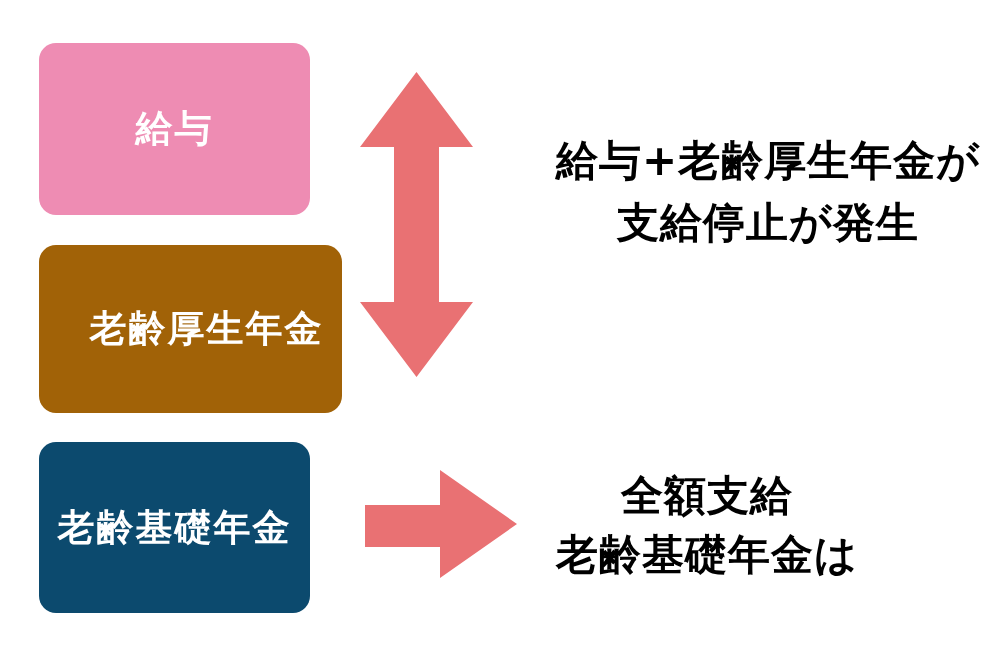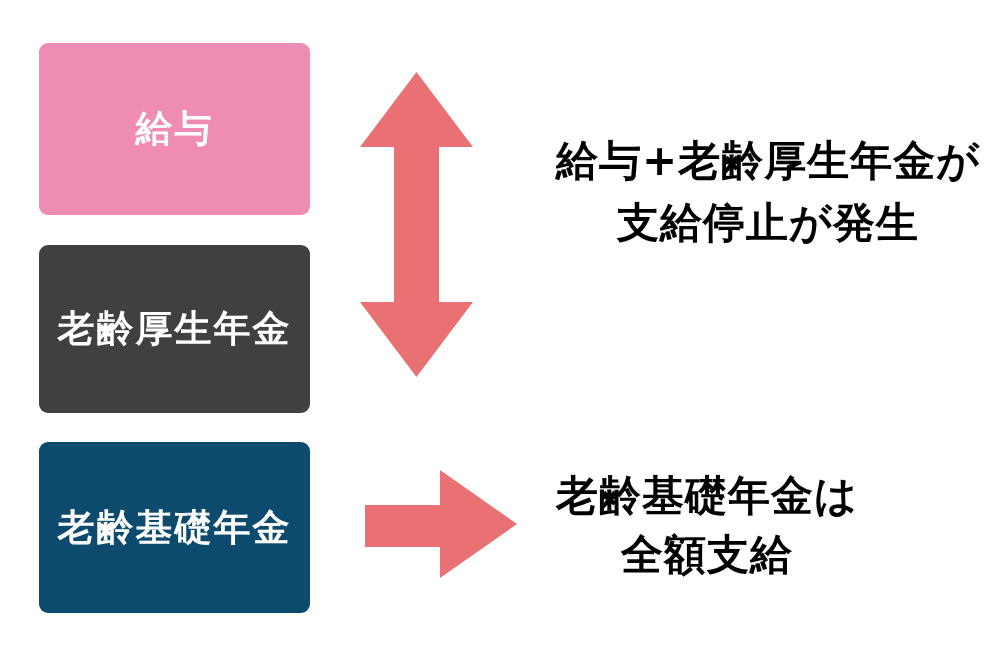--- a/index.html
+++ b/index.html
@@ -12,21 +12,21 @@
     width: 1000px;
     height: 663px;
     background: #ffffff;
     overflow: hidden;
     font-family: "DejaVu Sans", "Liberation Sans", sans-serif;
   }
   .box {
     position: absolute;
     left: 39px;
     width: 271px;
-    border-radius: 9px;
+    border-radius: 17px;
     display: flex;
     align-items: center;
     justify-content: center;
     color: #ffffff;
     font-size: 37px;
     font-weight: bold;
     letter-spacing: 2px;
     white-space: nowrap;
   }
   .box-salary { top: 43px;  height: 172px; }
@@ -66,21 +66,21 @@
 </style>
 </head>
 <body>
 
 <div class="canvas" style="background-color: rgb(255, 255, 255);">
 
   <div class="box box-salary" style="background-color: rgb(238, 140, 179);">
     <span>給与</span>
   </div>
 
-  <div class="box box-kosei" style="background-color: #404040;">
+  <div class="box box-kosei" style="background-color: #a16207; padding-left: 32px;">
     <span>老齢厚生年金</span>
   </div>
 
   <div class="box box-kiso" style="background-color: #0c4a6e;">
     <span>老齢基礎年金</span>
   </div>
 
   <svg class="arrow-vertical" viewBox="0 0 113 305" aria-hidden="true">
     <polygon points="56.5,0 113,75 79,75 79,230 113,230 56.5,305 0,230 34,230 34,75 0,75" fill="#E97173"></polygon>
   </svg>
@@ -88,17 +88,17 @@
   <svg class="arrow-right" viewBox="0 0 152 108" aria-hidden="true">
     <polygon points="0,35 75,35 75,0 152,54 75,108 75,77 0,77" fill="#E97173"></polygon>
   </svg>
 
   <div class="note note-suspension">
     <p>給与+老齢厚生年金が</p>
     <p>支給停止が発生</p>
   </div>
 
   <div class="note note-full">
+    <p>全額支給</p>
     <p>老齢基礎年金は</p>
-    <p>全額支給</p>
   </div>
 
 </div>
 
 </body></html>

